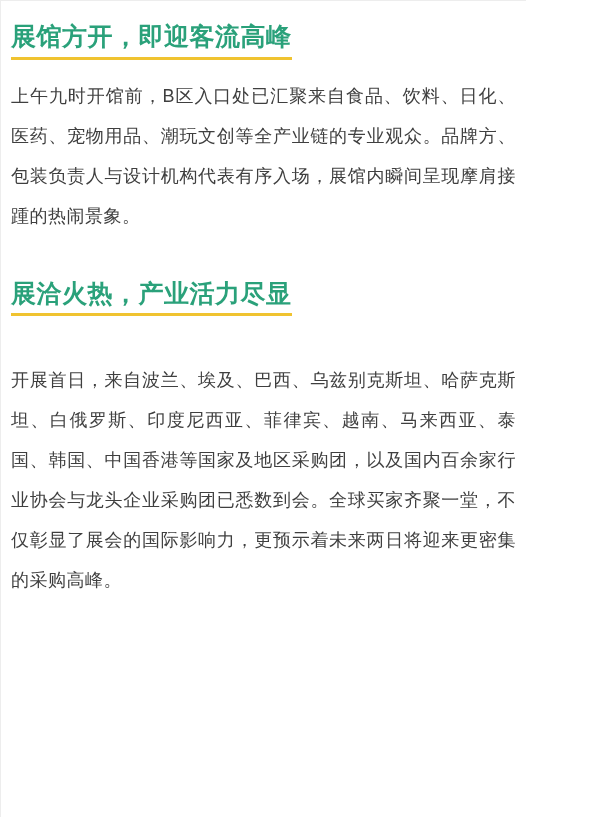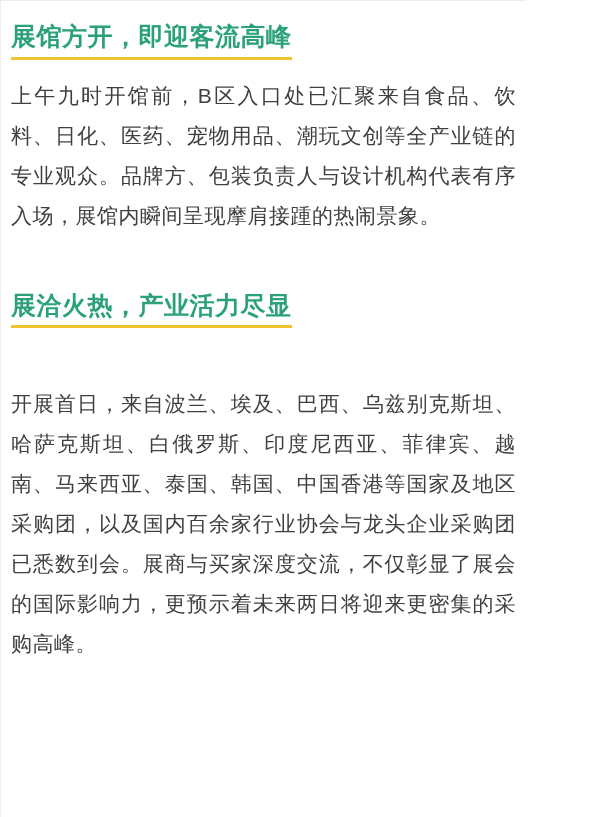--- a/index.html
+++ b/index.html
@@ -20,36 +20,36 @@
     height: 817px;
     padding: 22px 10px 0 10px;
     border-top: 1px solid #ededed;
     border-left: 1px solid #ededed;
     background: #ffffff;
   }
   .section {
     margin: 0;
   }
   .section + .section {
-    margin-top: 56px;
+    margin-top: 44px;
   }
   .section-heading {
     display: inline-block;
     margin: 0;
     font-size: 25px;
     font-weight: bold;
     line-height: 1.1;
     color: #2aa17a;
     letter-spacing: 0.5px;
     padding-bottom: 6px;
     border-bottom: 3px solid #f0c330;
   }
   .section-body {
     margin: 16px 0 0 0;
-    font-size: 21px;
+    font-size: 18px;
     line-height: 40px;
     color: #3f3f3f;
     text-align: justify;
     text-justify: inter-ideograph;
     letter-spacing: 0.5px;
     word-break: break-all;
   }
 </style>
 </head>
 <body>
@@ -59,16 +59,16 @@
   <section class="section">
     <h2 class="section-heading">展馆方开，即迎客流高峰</h2>
     <p class="section-body">上午九时开馆前，B区入口处已汇聚来自食品、饮料、日化、医药、宠物用品、潮玩文创等全产业链的专业观众。品牌方、包装负责人与设计机构代表有序入场，展馆内瞬间呈现摩肩接踵的热闹景象。</p>
   </section>
 
   <section class="section">
     <h2 class="section-heading">展洽火热，产业活力尽显</h2>
   </section>
 
   <section class="section">
-    <p class="section-body">开展首日，来自波兰、埃及、巴西、乌兹别克斯坦、哈萨克斯坦、白俄罗斯、印度尼西亚、菲律宾、越南、马来西亚、泰国、韩国、中国香港等国家及地区采购团，以及国内百余家行业协会与龙头企业采购团已悉数到会。展商与买家深度交流，不仅彰显了展会的国际影响力，更预示着未来两日将迎来更密集的采购高峰。</p>
+    <p class="section-body">开展首日，来自波兰、埃及、巴西、乌兹别克斯坦、哈萨克斯坦、白俄罗斯、印度尼西亚、菲律宾、越南、马来西亚、泰国、韩国、中国香港等国家及地区采购团，以及国内百余家行业协会与龙头企业采购团已悉数到会。全球买家齐聚一堂，不仅彰显了展会的国际影响力，更预示着未来两日将迎来更密集的采购高峰。</p>
   </section>
 
 </div>
 
 </body></html>

